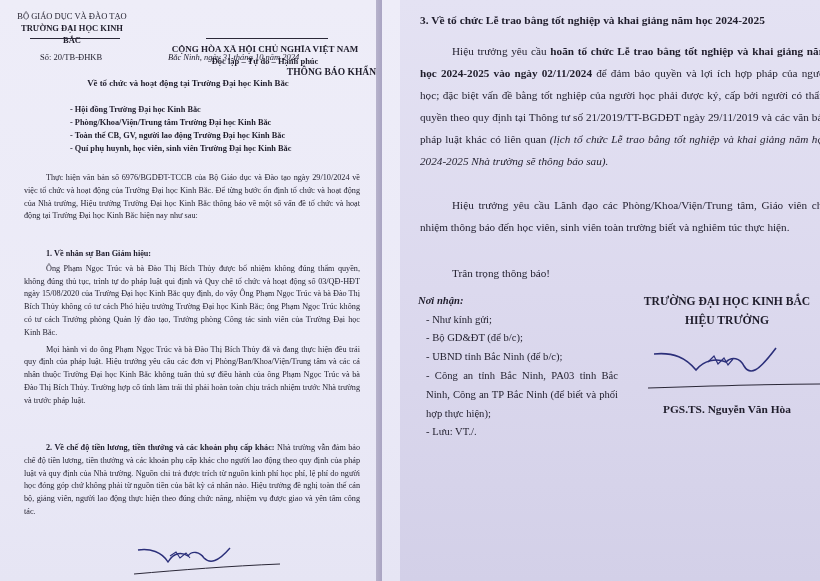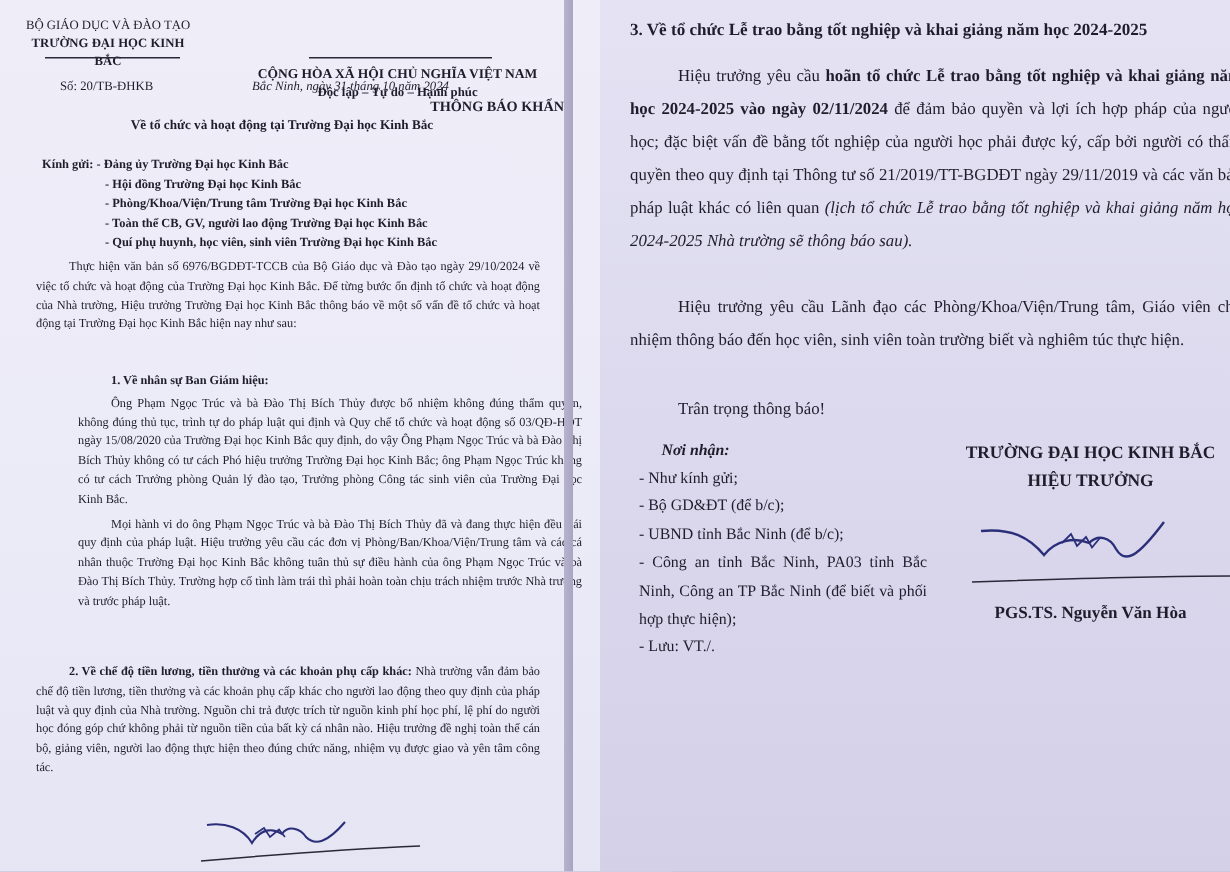--- a/index.html
+++ b/index.html
@@ -22,21 +22,21 @@
   .kg{left:28px;top:103px;font-size:8.3px;line-height:13px;font-weight:bold;}
   .kg .indent{padding-left:42px;}
   .para{left:24px;width:336px;font-size:8.2px;line-height:12.8px;text-align:justify;}
   .para p{margin:0;text-indent:22px;}
   .heading{font-weight:bold;}
   
   .r-h3{left:20px;top:14px;font-size:11.4px;font-weight:bold;}
   .r-para{left:20px;width:408px;font-size:11.2px;line-height:22px;text-align:justify;}
   .r-para p{margin:0;text-indent:32px;}
   .r-recip{left:18px;top:292px;font-size:10.6px;line-height:18.5px;width:200px;}
-  .r-recip .lbl{font-weight:bold;font-style:italic;margin-left:23px;}
+  .r-recip .lbl{font-weight:bold;font-style:italic;}
   .r-recip .it{padding-left:8px;}
   .r-sign{left:222px;top:292px;width:210px;text-align:center;font-weight:bold;font-size:11.6px;line-height:19px;}
   .r-name{left:222px;top:403px;width:210px;text-align:center;font-weight:bold;font-size:11.4px;}
   svg{position:absolute;}
 </style>
 </head>
 <body>
 
 <div class="page" id="left-page">
   <div class="abs hdr-l">
@@ -51,32 +51,31 @@
   </div>
   <div class="rule" style="left:206px;top:38px;width:122px;"></div>
 
   <div class="abs num">Số: 20/TB-ĐHKB</div>
   <div class="abs date">Bắc Ninh, ngày 31 tháng 10 năm 2024</div>
 
   <div class="abs title">THÔNG BÁO KHẨN</div>
   <div class="abs subtitle">Về tổ chức và hoạt động tại Trường Đại học Kinh Bắc</div>
 
   <div class="abs kg">
-    <div><span>Kính gửi:</span> <span>- Đảng ủy Trường Đại học Kinh Bắc</span></div>
     <div class="indent">- Hội đồng Trường Đại học Kinh Bắc</div>
     <div class="indent">- Phòng/Khoa/Viện/Trung tâm Trường Đại học Kinh Bắc</div>
     <div class="indent">- Toàn thể CB, GV, người lao động Trường Đại học Kinh Bắc</div>
     <div class="indent">- Quí phụ huynh, học viên, sinh viên Trường Đại học Kinh Bắc</div>
   </div>
 
   <div class="abs para" style="top:172px;">
     <p>Thực hiện văn bản số 6976/BGDĐT-TCCB của Bộ Giáo dục và Đào tạo ngày 29/10/2024 về việc tổ chức và hoạt động của Trường Đại học Kinh Bắc. Để từng bước ổn định tổ chức và hoạt động của Nhà trường, Hiệu trưởng Trường Đại học Kinh Bắc thông báo về một số vấn đề tổ chức và hoạt động tại Trường Đại học Kinh Bắc hiện nay như sau:</p>
   </div>
 
-  <div class="abs para" style="top:248px;margin-left:28px;">
+  <div class="abs para" style="top:248px;">
     <p class="heading" style="margin-bottom:2px;">1. Về nhân sự Ban Giám hiệu:</p>
     <p style="margin-bottom:4px;">Ông Phạm Ngọc Trúc và bà Đào Thị Bích Thủy được bổ nhiệm không đúng thẩm quyền, không đúng thủ tục, trình tự do pháp luật qui định và Quy chế tổ chức và hoạt động số 03/QĐ-HĐT ngày 15/08/2020 của Trường Đại học Kinh Bắc quy định, do vậy Ông Phạm Ngọc Trúc và bà Đào Thị Bích Thủy không có tư cách Phó hiệu trưởng Trường Đại học Kinh Bắc; ông Phạm Ngọc Trúc không có tư cách Trưởng phòng Quản lý đào tạo, Trưởng phòng Công tác sinh viên của Trường Đại học Kinh Bắc.</p>
     <p>Mọi hành vi do ông Phạm Ngọc Trúc và bà Đào Thị Bích Thủy đã và đang thực hiện đều trái quy định của pháp luật. Hiệu trưởng yêu cầu các đơn vị Phòng/Ban/Khoa/Viện/Trung tâm và các cá nhân thuộc Trường Đại học Kinh Bắc không tuân thủ sự điều hành của ông Phạm Ngọc Trúc và bà Đào Thị Bích Thủy. Trường hợp cố tình làm trái thì phải hoàn toàn chịu trách nhiệm trước Nhà trường và trước pháp luật.</p>
   </div>
 
   <div class="abs para" style="top:442px;">
     <p><span class="heading">2. Về chế độ tiền lương, tiền thưởng và các khoản phụ cấp khác:</span><span> Nhà trường vẫn đảm bảo chế độ tiền lương, tiền thưởng và các khoản phụ cấp khác cho người lao động theo quy định của pháp luật và quy định của Nhà trường. Nguồn chi trả được trích từ nguồn kinh phí học phí, lệ phí do người học đóng góp chứ không phải từ nguồn tiền của bất kỳ cá nhân nào. Hiệu trưởng đề nghị toàn thể cán bộ, giảng viên, người lao động thực hiện theo đúng chức năng, nhiệm vụ được giao và yên tâm công tác.</span></p>
   </div>
 
   <svg style="left:130px;top:542px;" width="160" height="36" viewBox="0 0 160 36">

